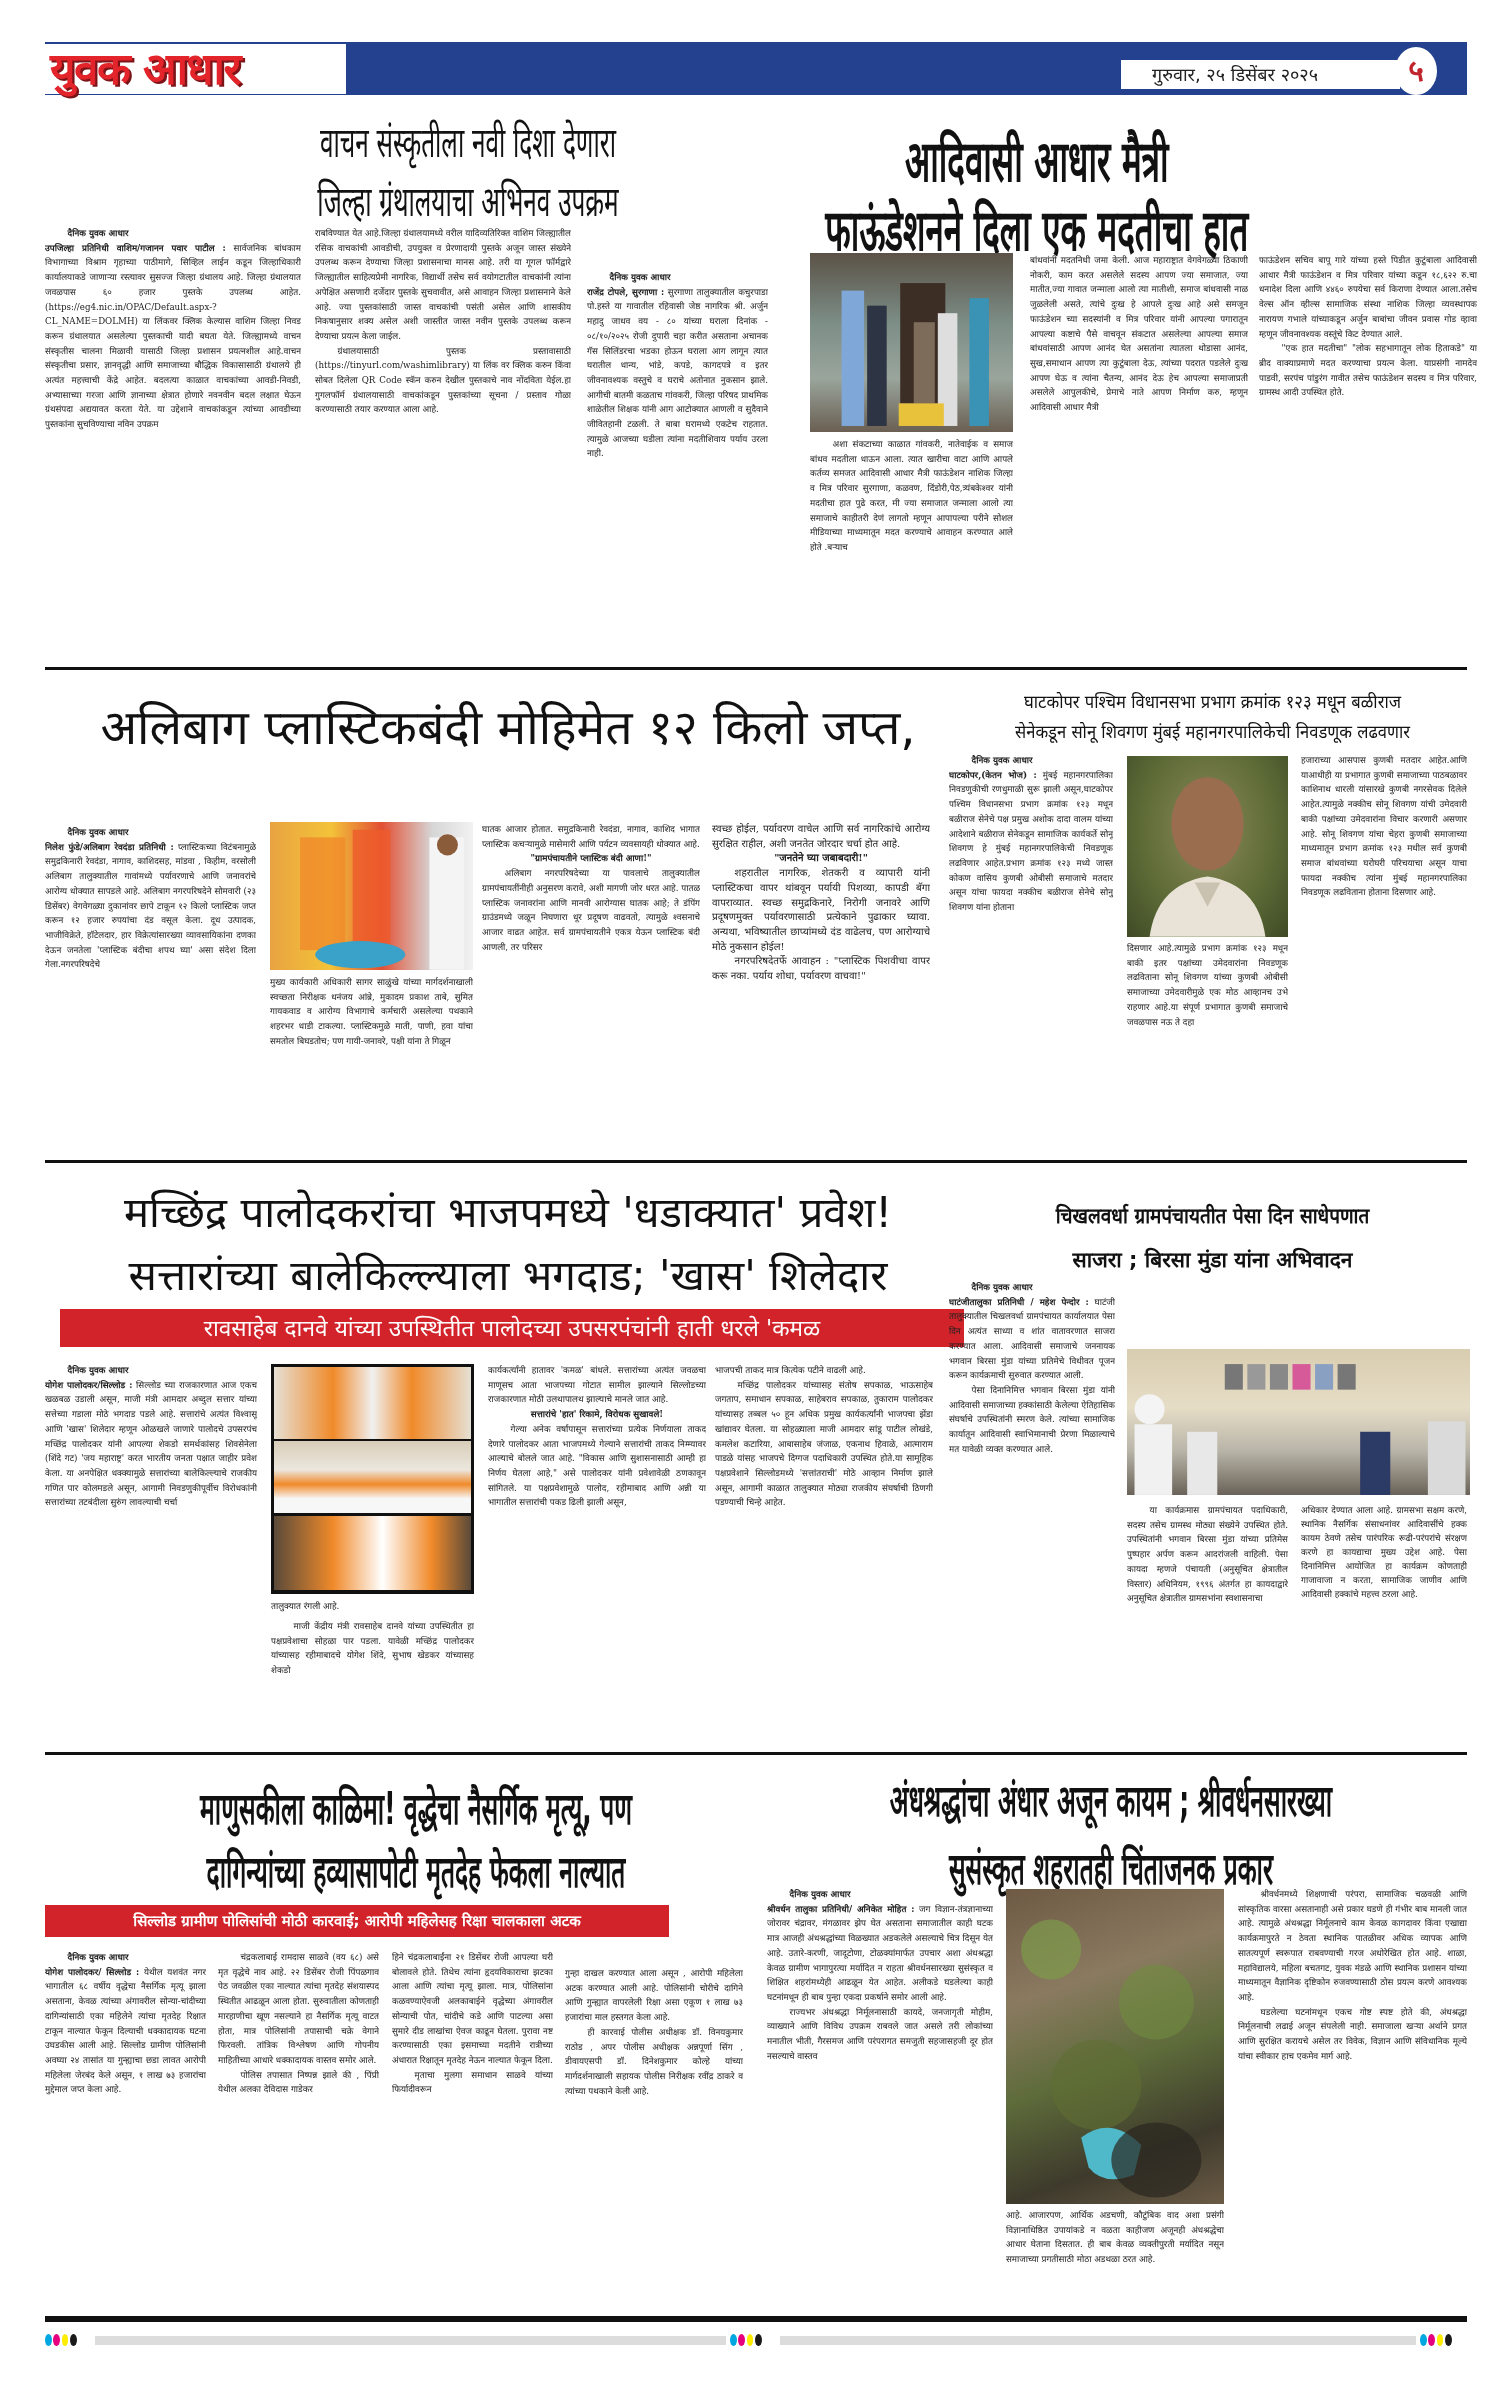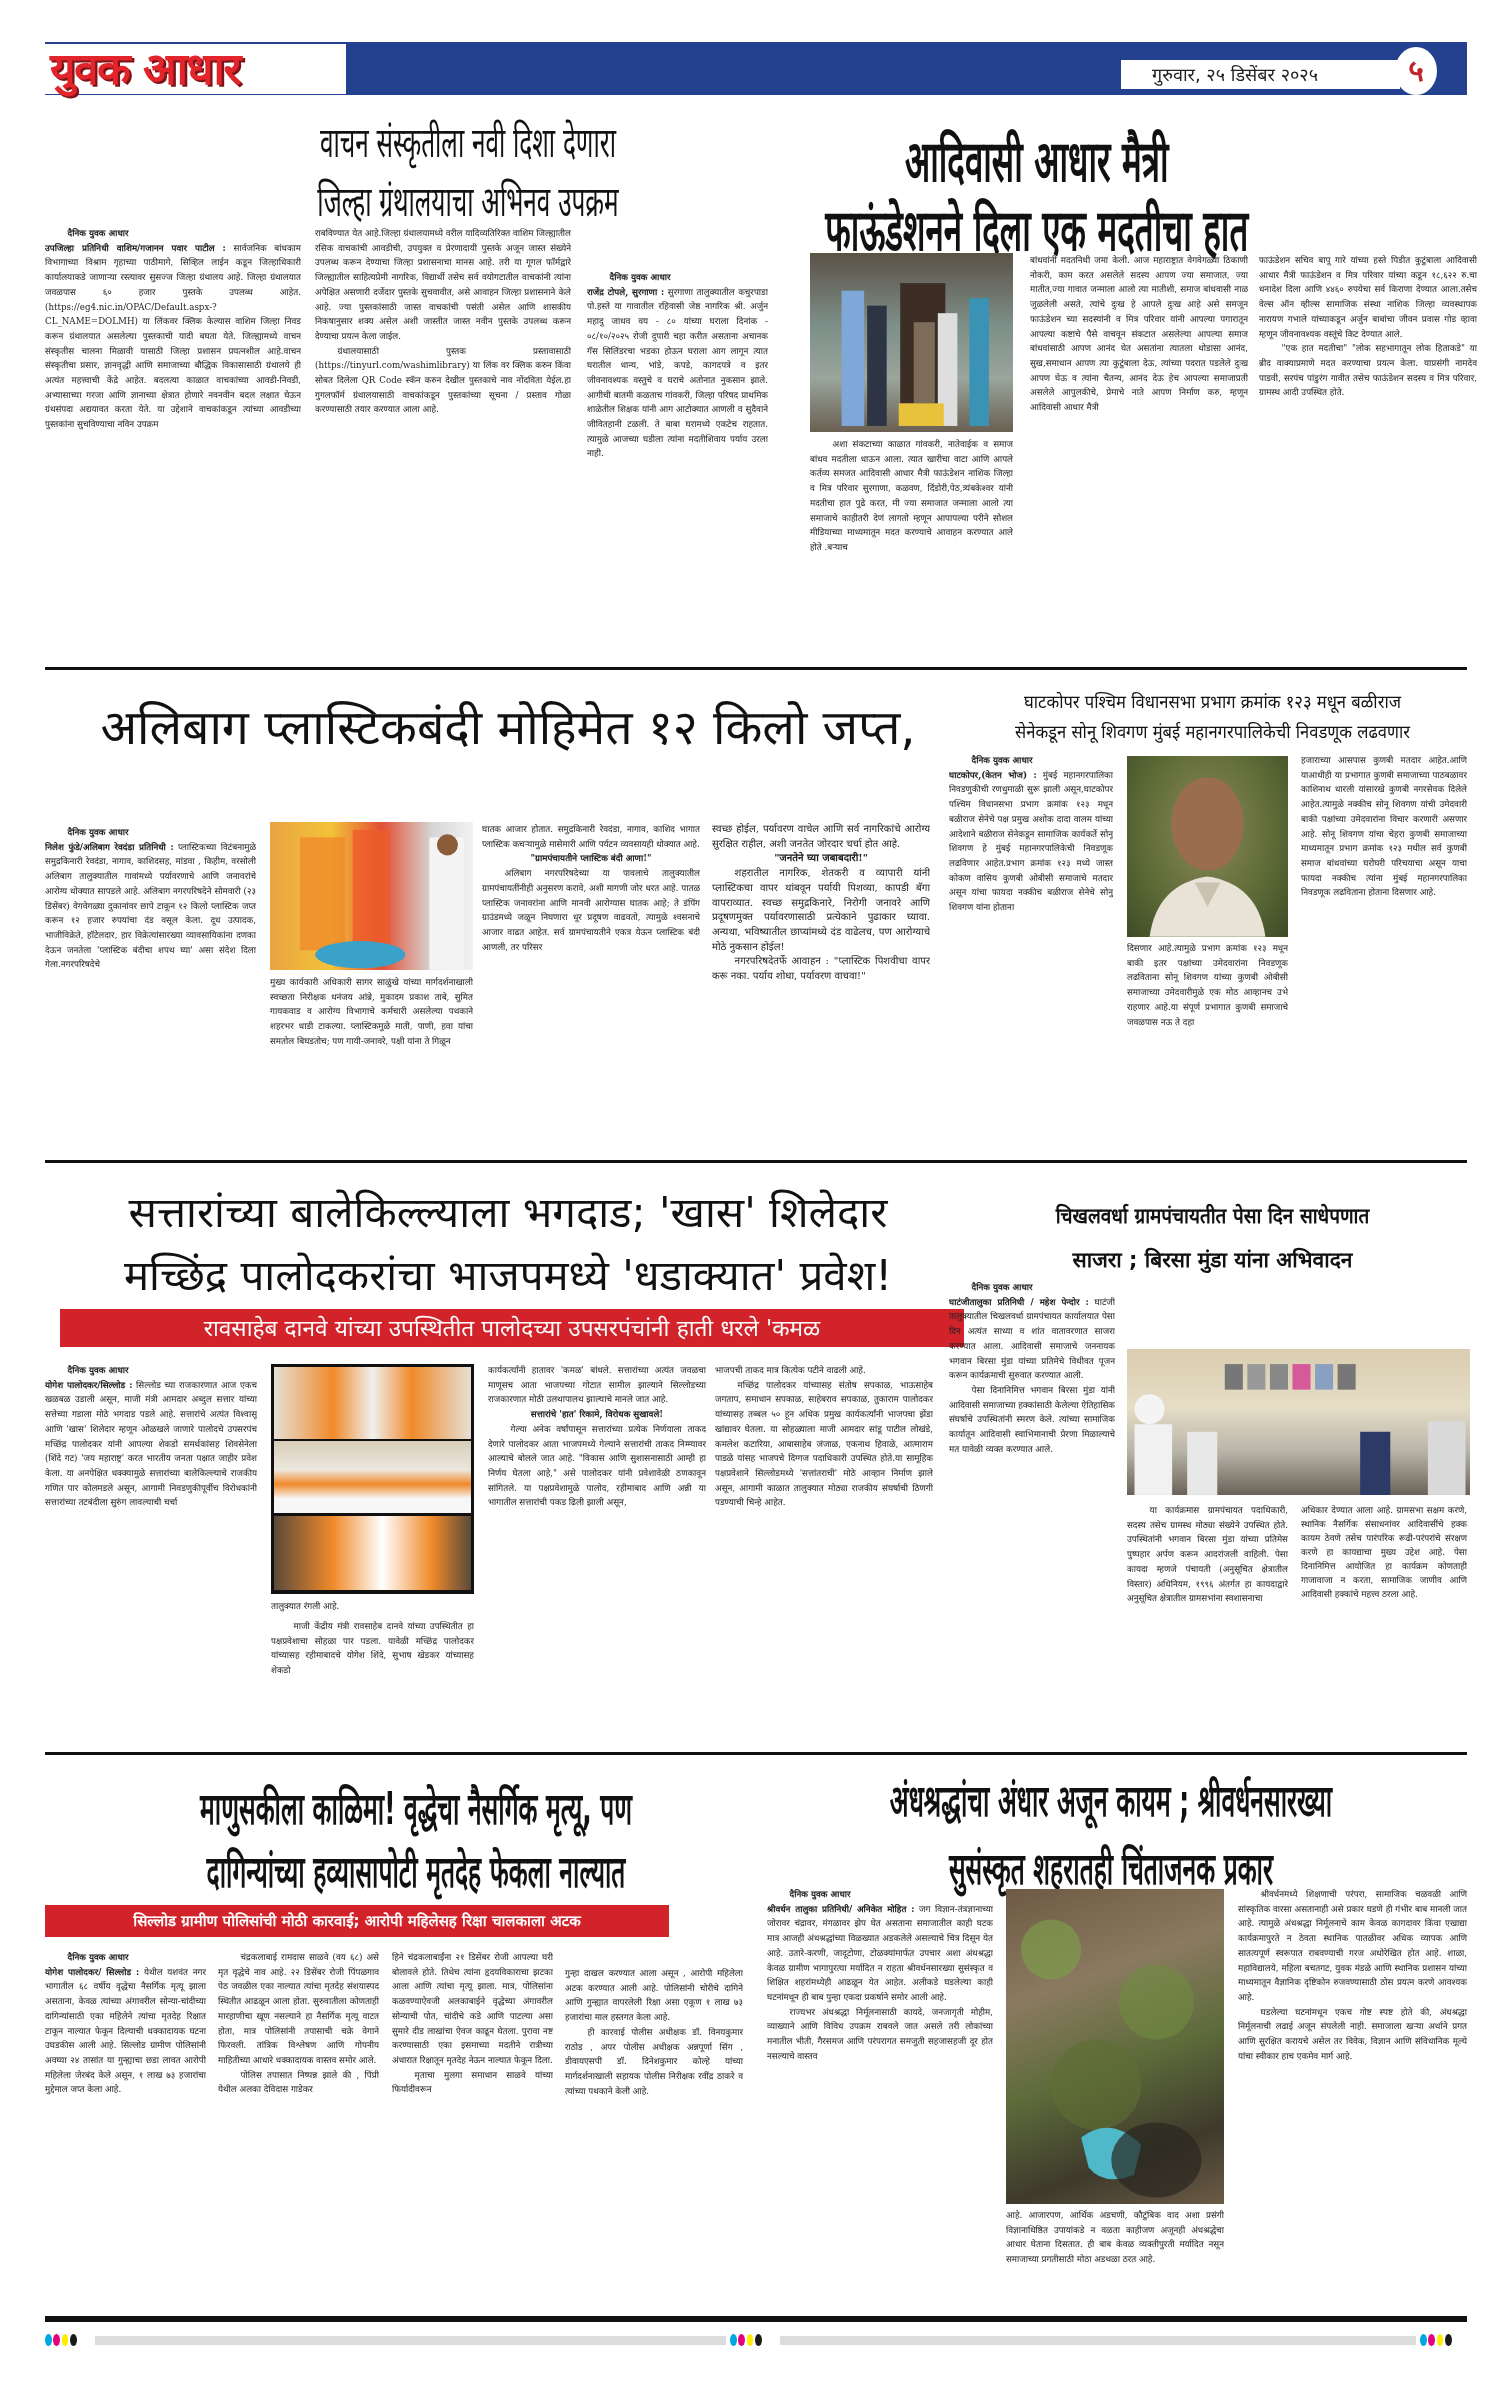--- a/index.html
+++ b/index.html
@@ -136,22 +136,22 @@
 <div class="abs col" style="left:1127px; top:941px; width:161px; height:196px; font-size:8.7px; line-height:14.7px;">
   <p style="text-indent:0">दिसणार आहे.त्यामुळे प्रभाग क्रमांक १२३ मधून बाकी इतर पक्षांच्या उमेदवारांना निवडणूक लढविताना सोनू शिवगण यांच्या कुणबी ओबीसी समाजाच्या उमेदवारीमुळे एक मोठ आव्हानच उभे राहणार आहे.या संपूर्ण प्रभागात कुणबी समाजाचे जवळपास नऊ ते दहा</p>
 </div>
 <div class="abs col" style="left:1301px; top:753px; width:166px; height:384px; font-size:8.7px; line-height:14.7px;">
   <p style="text-indent:0">हजाराच्या आसपास कुणबी मतदार आहेत.आणि याआधीही या प्रभागात कुणबी समाजाच्या पाठबळावर काशिनाथ धारली यांसारखे कुणबी नगरसेवक दिलेले आहेत.त्यामुळे नक्कीच सोनू शिवगण यांची उमेदवारी बाकी पक्षांच्या उमेदवारांना विचार करणारी असणार आहे. सोनू शिवगण यांचा चेहरा कुणबी समाजाच्या माध्यमातून प्रभाग क्रमांक १२३ मधील सर्व कुणबी समाज बांधवांच्या घरोघरी परिचयाचा असून याचा फायदा नक्कीच त्यांना मुंबई महानगरपालिका निवडणूक लढविताना होताना दिसणार आहे.</p>
 </div>
 
 <div class="abs rule" style="left:45px; top:1160px; width:1422px; height:3px;"></div>
 
 <div class="abs hl" style="left:45px; top:1181px; width:926px; font-size:42px; line-height:63px; font-weight:normal;">
+  <div style="white-space:nowrap;">मच्छिंद्र पालोदकरांचा भाजपमध्ये 'धडाक्यात' प्रवेश!</div>
   <div style="white-space:nowrap;">सत्तारांच्या बालेकिल्ल्याला भगदाड; 'खास' शिलेदार</div>
-  <div style="white-space:nowrap;">मच्छिंद्र पालोदकरांचा भाजपमध्ये 'धडाक्यात' प्रवेश!</div>
 </div>
 <div class="abs red-banner" style="left:60px; top:1309px; width:904px; height:38px; font-size:22.6px; line-height:38px; font-weight:normal;">रावसाहेब दानवे यांच्या उपस्थितीत पालोदच्या उपसरपंचांनी हाती धरले 'कमळ</div>
 <div class="abs col" style="left:45px; top:1363px; width:212px; height:377px; font-size:8.7px; line-height:14.7px;">
   <span class="dateline">दैनिक युवक आधार</span>
   <span class="lede">योगेश पालोदकर/सिल्लोड :</span>
   <span>सिल्लोड च्या राजकारणात आज एकच खळबळ उडाली असून, माजी मंत्री आमदार अब्दुल सत्तार यांच्या सत्तेच्या गडाला मोठे भगदाड पडले आहे. सत्तारांचे अत्यंत विश्वासू आणि 'खास' शिलेदार म्हणून ओळखले जाणारे पालोदचे उपसरपंच मच्छिंद्र पालोदकर यांनी आपल्या शेकडो समर्थकांसह शिवसेनेला (शिंदे गट) 'जय महाराष्ट्र' करत भारतीय जनता पक्षात जाहीर प्रवेश केला. या अनपेक्षित धक्क्यामुळे सत्तारांच्या बालेकिल्ल्याचे राजकीय गणित पार कोलमडले असून, आगामी निवडणुकीपूर्वीच विरोधकांनी सत्तारांच्या तटबंदीला सुरुंग लावल्याची चर्चा</span>
 </div>
 <div class="abs photo" style="left:271px; top:1364px; width:203px; height:230px; background:#111; padding:3px; box-sizing:border-box;">
   <div style="height:72px; background:linear-gradient(90deg,#e6e0d4,#f08a2a 30%,#f0f0f0 50%,#f08a2a 70%,#e6e0d4); margin-bottom:2.3px;"></div>
   <div style="height:72px; background:linear-gradient(180deg,#d8cdb8 0%,#ece7de 40%,#f08a2a 60%,#f7f7f7 80%); margin-bottom:2.3px;"></div>

